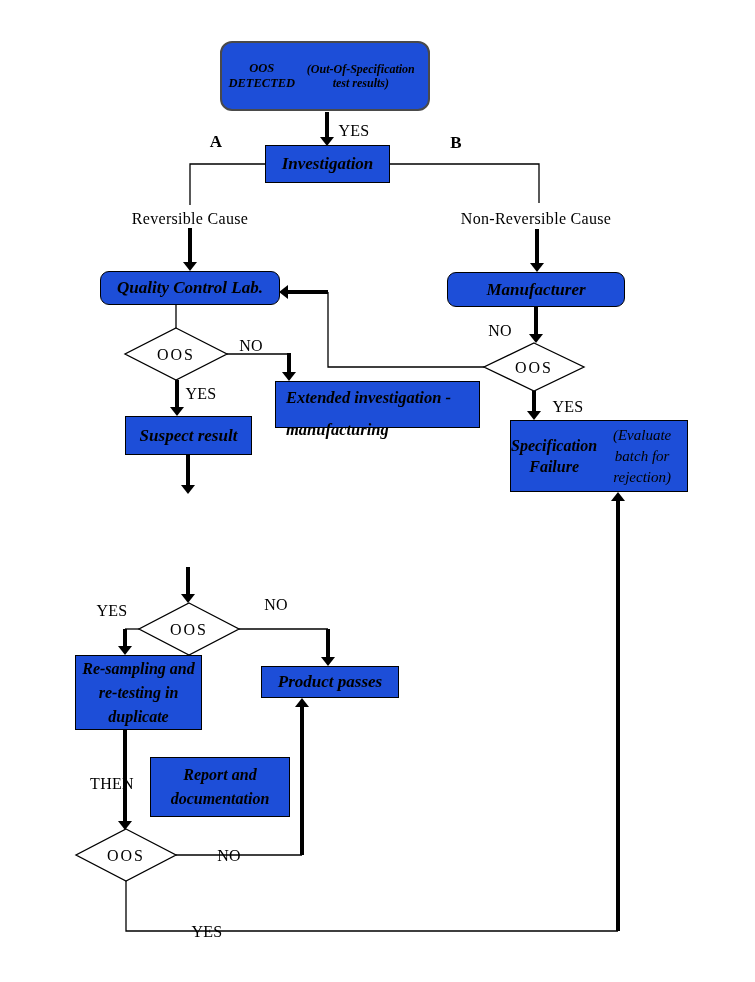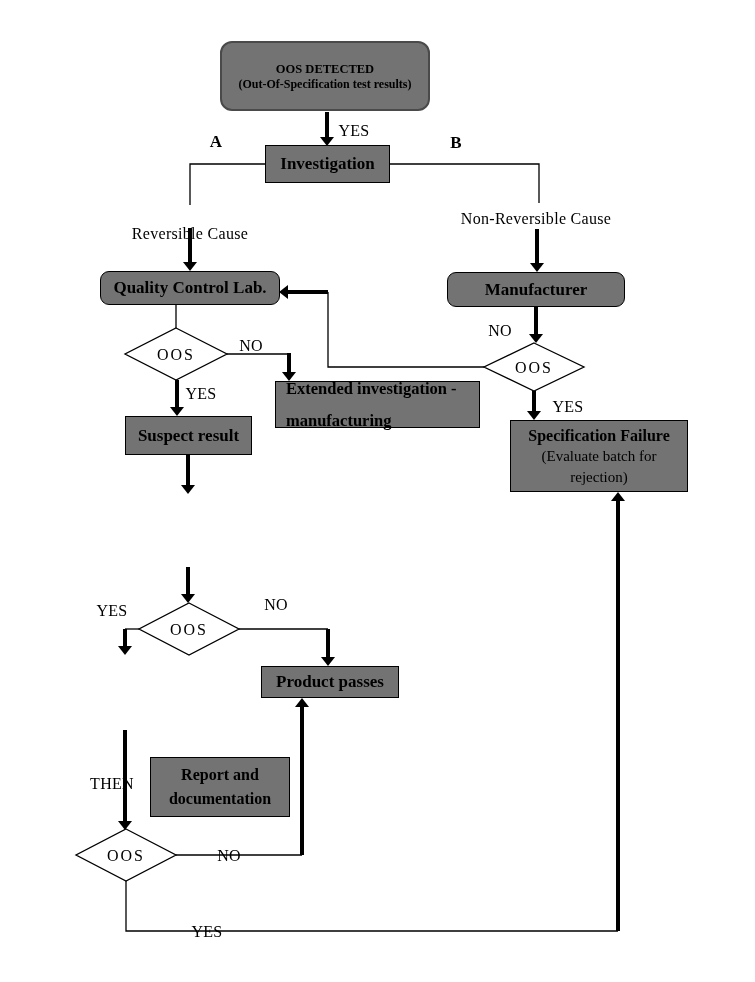--- a/index.html
+++ b/index.html
@@ -2,23 +2,23 @@
 <html><head>
 <meta charset="utf-8">
 <style>
   html,body{margin:0;padding:0;background:#ffffff;}
   #canvas{
     position:relative;width:755px;height:982px;background:#ffffff;
     font-family:"Liberation Serif", serif;color:#000;overflow:hidden;
   }
   #wires{position:absolute;left:0;top:0;width:755px;height:982px;}
   .node{
-    position:absolute;box-sizing:border-box;border:1.5px solid #000;background:#737373;
-    display:flex;flex-direction:column;align-items:center;justify-content:center;
-    text-align:center;font-weight:bold;font-size:17px;line-height:24px;
+    position:absolute;box-sizing:border-box;border:1.5px solid #000;background:#1d4ed8;
+    display:flex;flex-direction:row;align-items:center;justify-content:center;
+    text-align:center;font-weight:bold;font-size:17px;line-height:24px;font-style:italic;
   }
   .rounded{border-radius:9px;}
   .rounded-lg{border-radius:14px;}
   .lbl{
     position:absolute;white-space:nowrap;font-size:16px;line-height:18px;
     transform:translate(-50%,-50%);letter-spacing:.3px;
   }
   .lbl.bold{font-weight:bold;font-size:17px;}
   .oos{letter-spacing:2px;font-size:16px;}
   #start-box{
@@ -127,33 +127,36 @@
   <div class="node" id="specfail-box" style="left:510px;top:420px;width:178px;height:72px;">
     <div class="t">Specification Failure</div>
     <div class="s">(Evaluate batch for rejection)</div>
   </div>
 
   <div class="node" style="left:125px;top:416px;width:127px;height:39px;">
     <span>Suspect result</span>
   </div>
 
 
+  <div class="node" id="resampling-box" style="left:75px;top:655px;width:127px;height:75px;padding:0 4px;">
+    <span>Re-sampling and re-testing in duplicate</span>
+  </div>
 
   <div class="node" style="left:261px;top:666px;width:138px;height:32px;">
     <span>Product passes</span>
   </div>
 
   <div class="node" id="report-box" style="left:150px;top:757px;width:140px;height:60px;padding:15px 4px;">
     <span>Report and documentation</span>
   </div>
 
   <div class="lbl" style="left:354px;top:131px;">YES</div>
   <div class="lbl bold" style="left:216px;top:142px;">A</div>
   <div class="lbl bold" style="left:456px;top:143px;">B</div>
-  <div class="lbl" style="left:190px;top:219px;margin-top:15px;">Reversible Cause</div>
+  <div class="lbl" style="left:190px;top:219px;">Reversible Cause</div>
   <div class="lbl" style="left:536px;top:219px;">Non-Reversible Cause</div>
 
   <div class="lbl oos" style="left:176px;top:355px;">OOS</div>
   <div class="lbl oos" style="left:534px;top:368px;">OOS</div>
   <div class="lbl oos" style="left:189px;top:630px;">OOS</div>
   <div class="lbl oos" style="left:126px;top:856px;">OOS</div>
 
   <div class="lbl" style="left:251px;top:346px;">NO</div>
   <div class="lbl" style="left:201px;top:394px;">YES</div>
   <div class="lbl" style="left:500px;top:331px;">NO</div>

